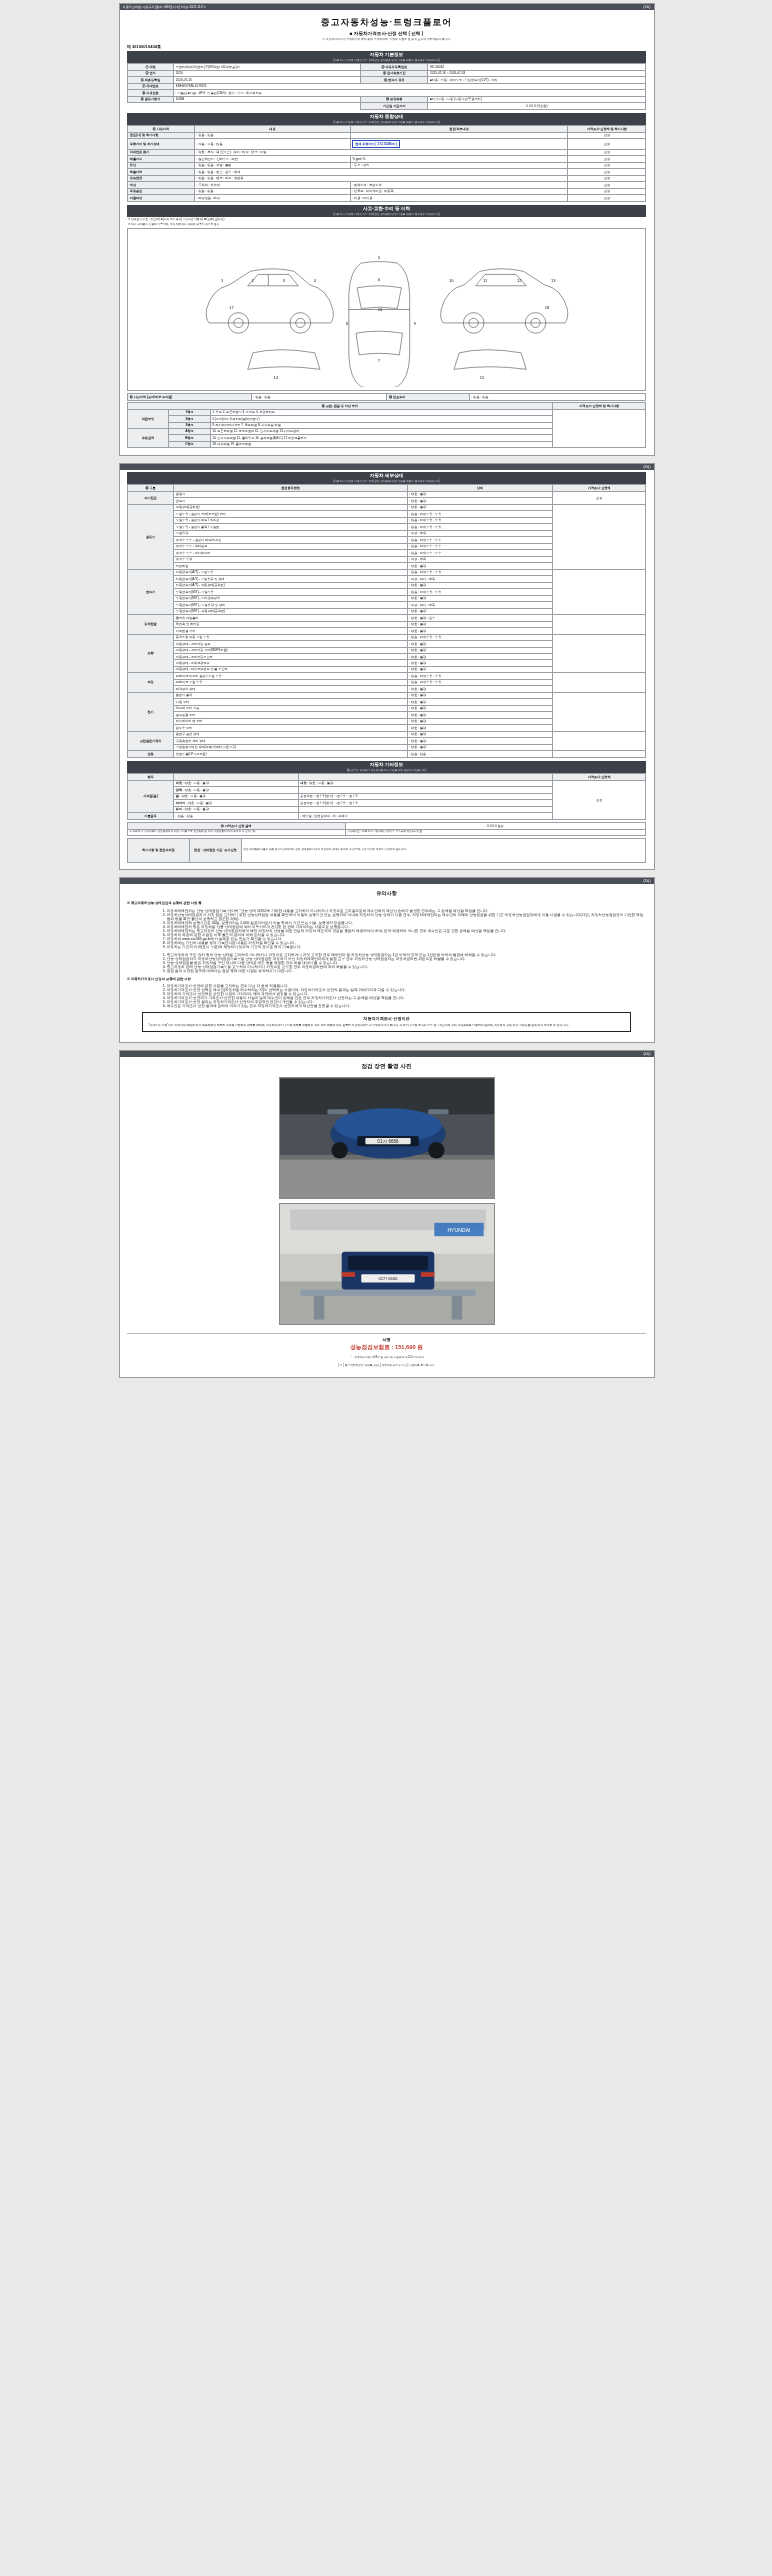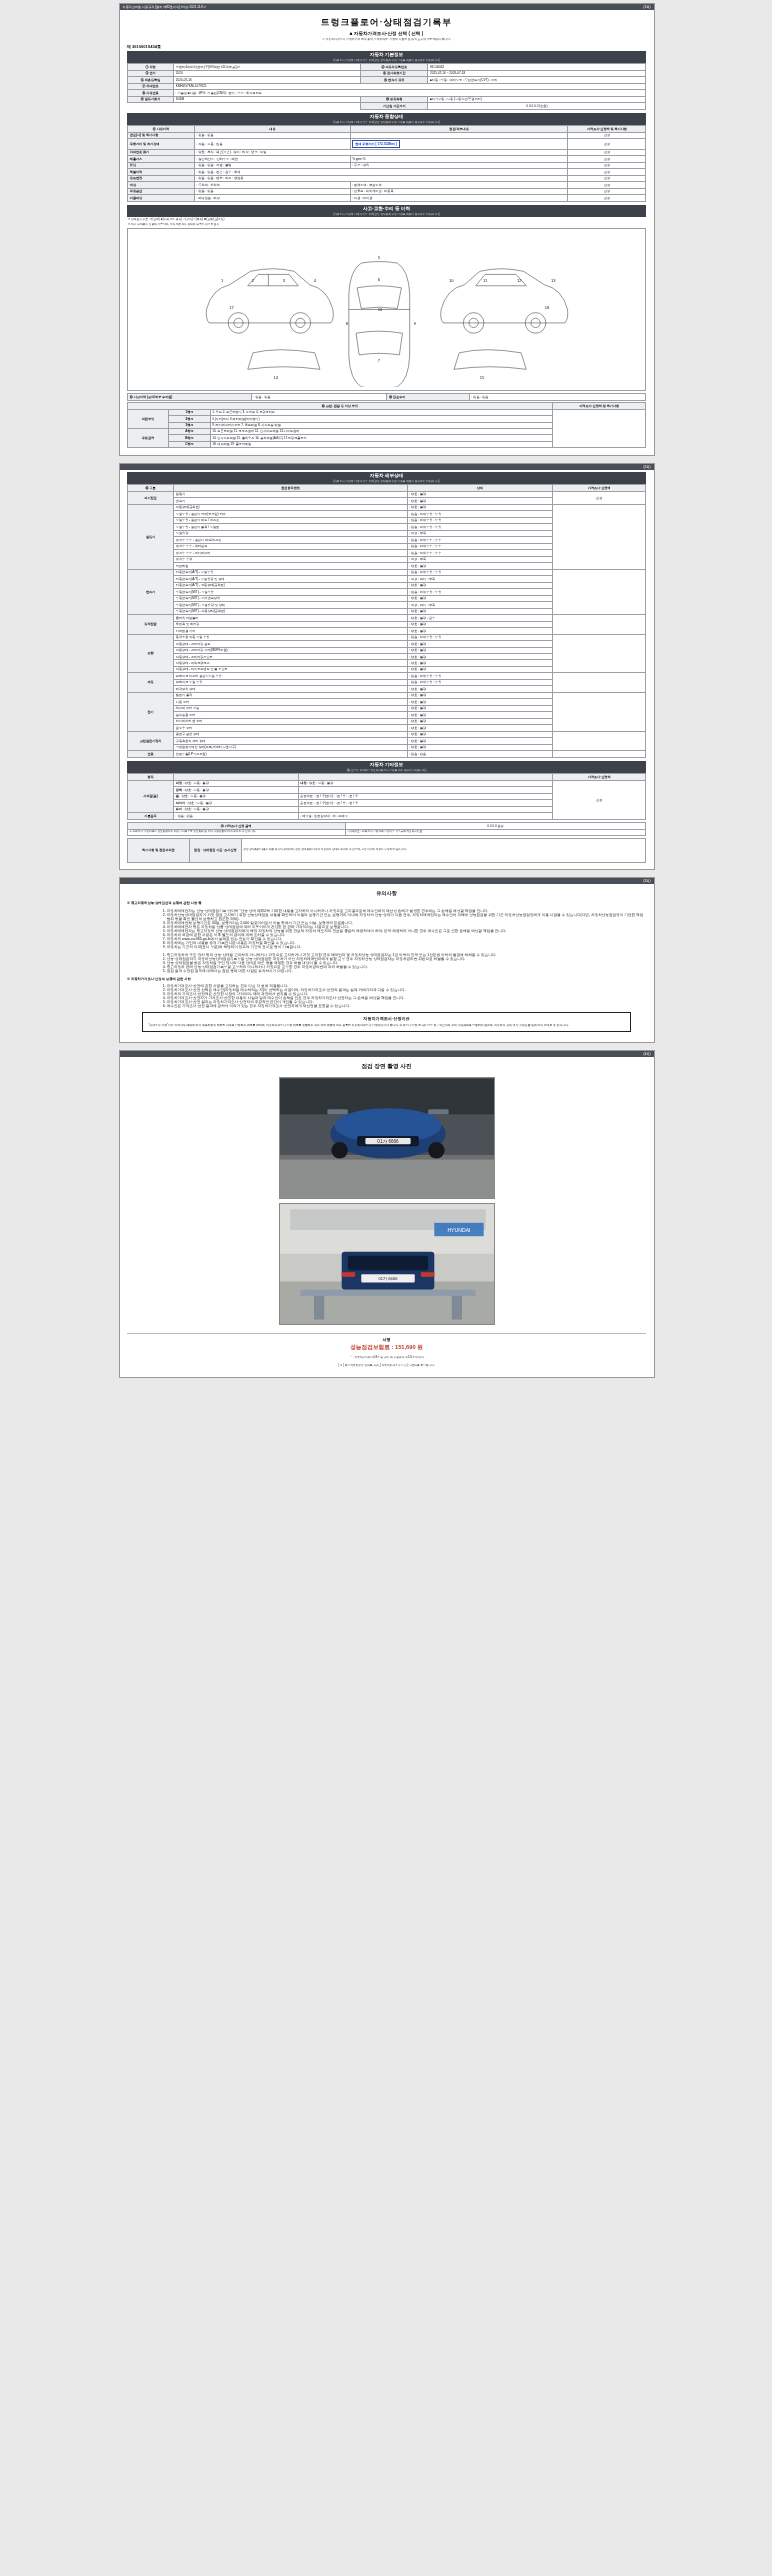--- a/index.html
+++ b/index.html
@@ -43,21 +43,21 @@
 <body>
 
 <div class="page">
 
   <div class="sheet">
     <div class="sheet-topbar">
       <span>자동차관리법 시행규칙 [별지 제82호서식] &lt;개정 2021.11.9.&gt;</span>
       <span>(1쪽)</span>
     </div>
     <div class="inner">
-      <h1 class="title">트렁크플로어·상태점검기록부</h1>
+      <h1 class="title">중고자동차성능·트렁크플로어</h1>
       <div class="subtitle">■ 자동차가격조사·산정 선택 ( 선택 )</div>
       <div class="subnote">※ 자동차가격조사·산정에서의 본래 중에 문제에따른 ·산정에 사항은 및 등의 표시에 관한 해당사합니다.</div>
       <div class="serial">
         <span>제</span> <span>36100019434호</span>
       </div>
 
       <div class="bandhdr">자동차 기본정보</div>
       <div class="bandsub">(가격조사·산정액 기재의 기준 부분(성능·상태점검 수정·산정을 점검이 경우에만 기재합니다)</div>
       <table>
         <tbody>

